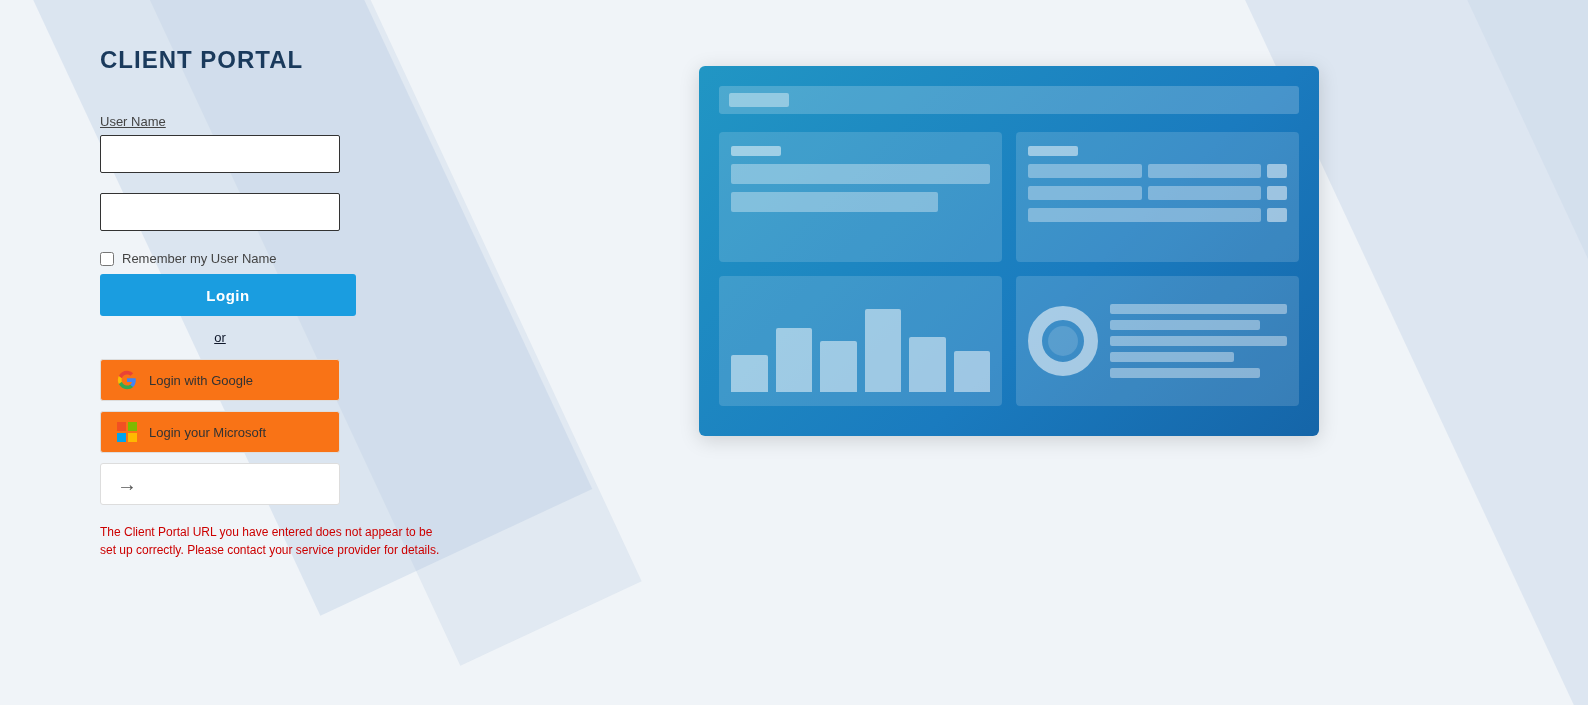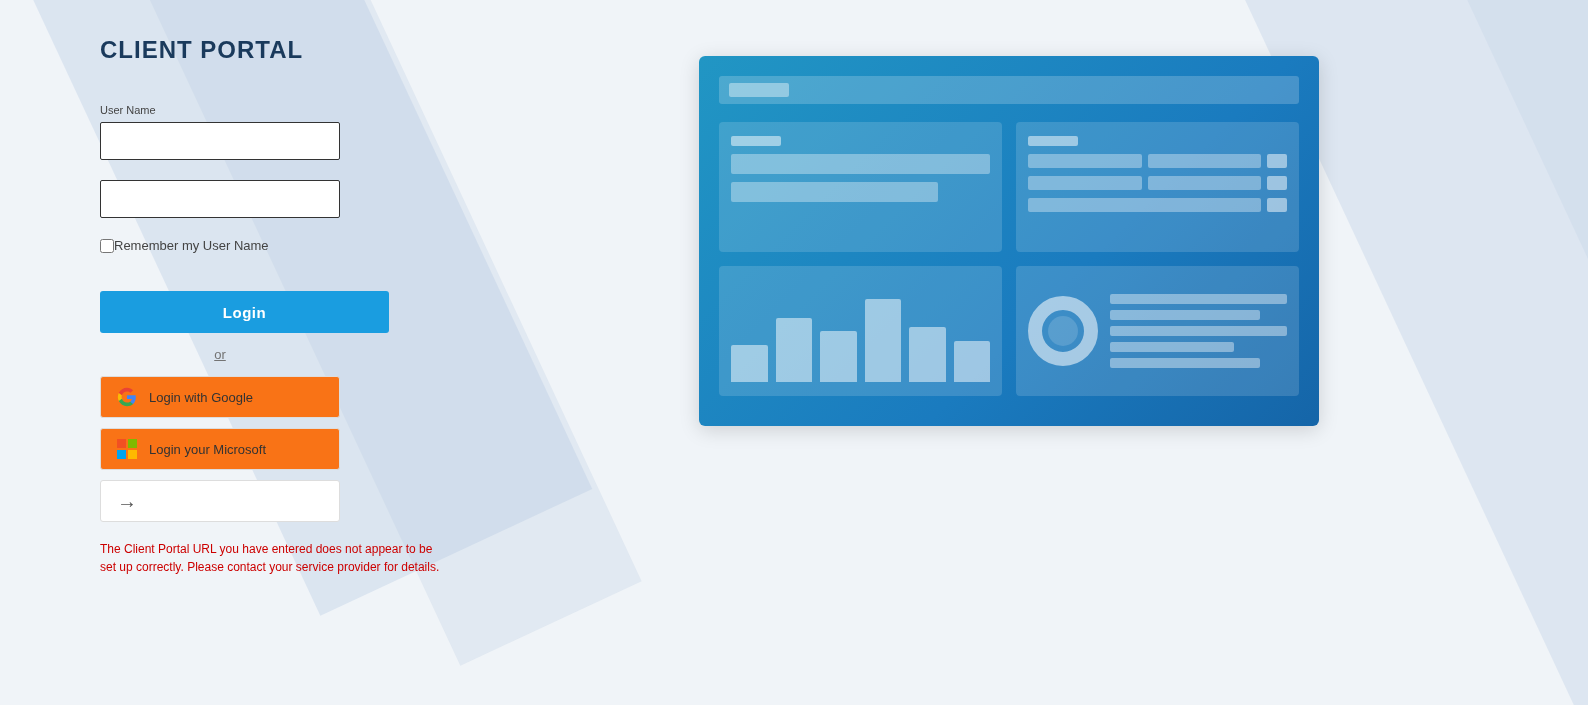--- a/index.html
+++ b/index.html
@@ -64,21 +64,21 @@
     }
 
     
     .page-content {
       position: relative;
       z-index: 1;
       display: flex;
       align-items: flex-start;
       width: 100%;
       height: 100%;
-      padding: 26px 80px 40px 100px;
+      padding: 36px 80px 40px 100px;
     }
 
     
     .form-panel {
       width: 350px;
       flex-shrink: 0;
       padding-top: 10px;
     }
 
     .app-title {
@@ -88,72 +88,74 @@
       letter-spacing: 1px;
       margin-bottom: 40px;
     }
 
     .form-group {
       margin-bottom: 20px;
     }
 
     .form-label {
       display: block;
-      font-size: 11px;
+      font-size: 13px;
       color: #444;
       margin-bottom: 6px;
+      text-decoration: underline;
     }
 
     .form-input {
       width: 240px;
       height: 38px;
       border: 1.5px solid #333;
       border-radius: 2px;
       padding: 0 10px;
       font-size: 14px;
       background: #fff;
       outline: none;
     }
 
     .checkbox-row {
       display: flex;
       align-items: center;
-      margin-bottom: 38px;
+      gap: 8px;
+      margin-bottom: 8px;
     }
 
     .checkbox-row input[type="checkbox"] {
       width: 14px;
       height: 14px;
       cursor: pointer;
     }
 
     .checkbox-label {
       font-size: 13px;
       color: #444;
     }
 
     .login-btn {
-      width: 289px;
+      width: 256px;
       height: 42px;
       background: #1a9de0;
       color: #fff;
       border: none;
       border-radius: 3px;
       font-size: 15px;
       font-weight: 600;
       cursor: pointer;
       letter-spacing: 0.5px;
       margin-bottom: 14px;
     }
 
     .or-divider {
       text-align: center;
       width: 240px;
       font-size: 13px;
-      color: #737373;
+      color: #0f172a;
       margin-bottom: 14px;
       text-decoration: underline;
     }
 
     .social-btn {
       width: 240px;
       height: 42px;
       background: #f97316;
       border: 1px solid #ddd;
       border-radius: 3px;

